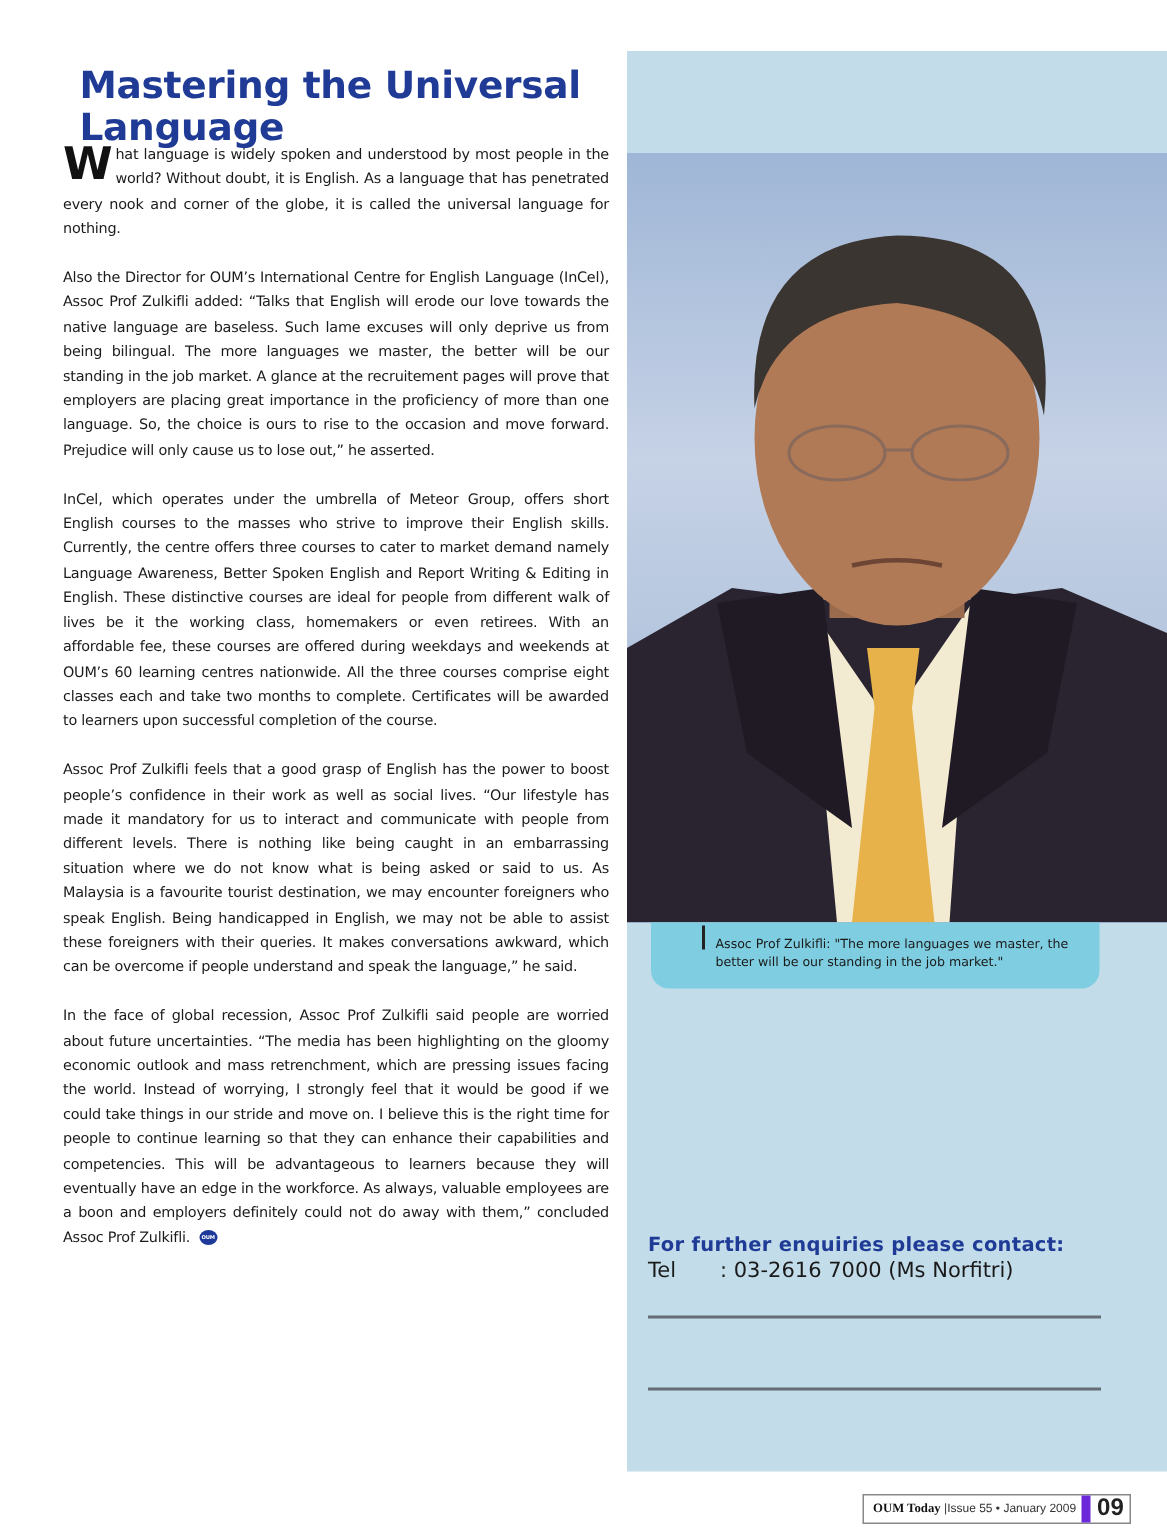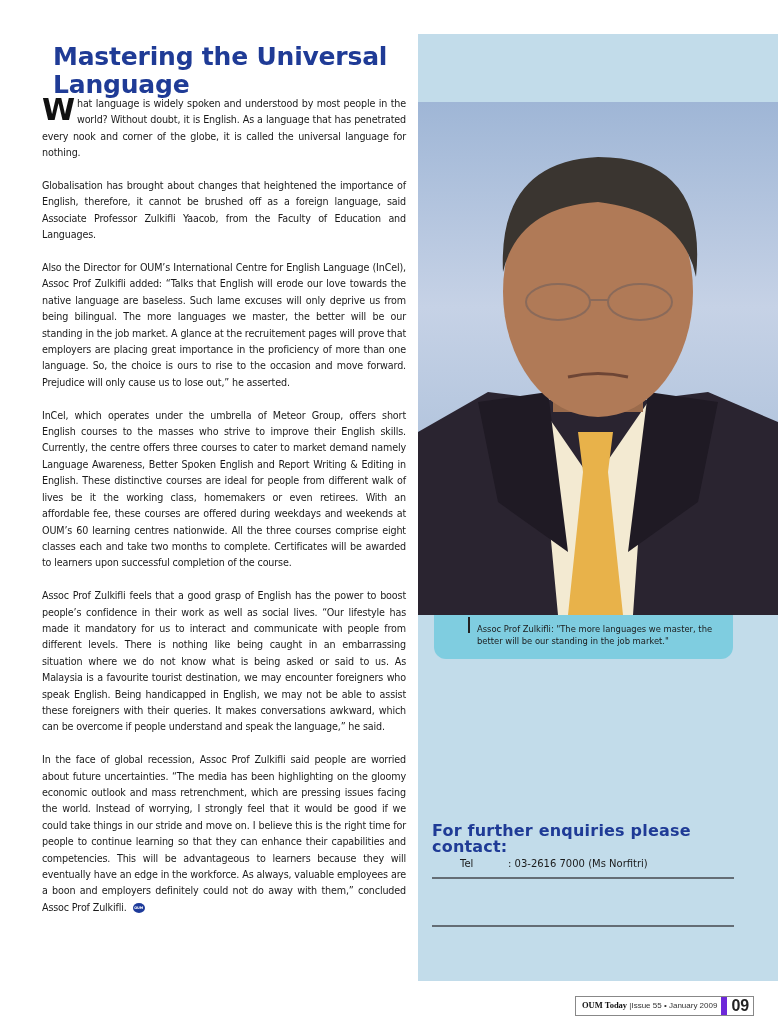--- a/index.html
+++ b/index.html
@@ -45,24 +45,24 @@
     }
     .caption-bar {
       position: absolute; left: 468px; top: 617px; width: 2px; height: 16px; background: #222;
     }
     .caption {
       position: absolute; left: 477px; top: 624px; width: 250px;
       font-size: 8.4px; line-height: 11.5px; color: #1a1a1a;
     }
     .info { position: absolute; left: 432px; width: 300px; }
     .info-heading {
-      font-weight: bold; font-size: 16px; color: #1f3b96; margin: 0; line-height: 16px;
+      font-weight: bold; font-size: 13px; color: #1f3b96; margin: 0; line-height: 16px;
       letter-spacing: 0.2px;
     }
-    .info-line { font-size: 10px; line-height: 17px; color: #1a1a1a; margin-left: 28px; }
+    .info-line { font-size: 14px; line-height: 17px; color: #1a1a1a; }
     .info-line .lbl { display: inline-block; width: 48px; }
     .divider {
       position: absolute; left: 432px; width: 302px; height: 2px; background: #646d75;
     }
     .footer {
       position: absolute; left: 575px; top: 996px; height: 18px;
       display: flex; border: 1px solid #888; font-size: 8px;
       font-family: "Liberation Sans", sans-serif;
     }
     .footer .pub {
@@ -76,21 +76,20 @@
   </style>
 </head>
 <body>
 
 <h1 class="title">Mastering the Universal Language</h1>
 
 <div class="article">
   <p>
     <span class="dropcap">W</span><span>hat language is widely spoken and understood by most people in the world? Without doubt, it is English. As a language that has penetrated every nook and corner of the globe, it is called the universal language for nothing.</span>
   </p>
-  <p>Globalisation has brought about changes that heightened the importance of English, therefore, it cannot be brushed off as a foreign language, said Associate Professor Zulkifli Yaacob, from the Faculty of Education and Languages.</p>
   <p>Also the Director for OUM’s International Centre for English Language (InCel), Assoc Prof Zulkifli added: “Talks that English will erode our love towards the native language are baseless. Such lame excuses will only deprive us from being bilingual. The more languages we master, the better will be our standing in the job market. A glance at the recruitement pages will prove that employers are placing great importance in the proficiency of more than one language. So, the choice is ours to rise to the occasion and move forward. Prejudice will only cause us to lose out,” he asserted.</p>
   <p>InCel, which operates under the umbrella of Meteor Group, offers short English courses to the masses who strive to improve their English skills. Currently, the centre offers three courses to cater to market demand namely Language Awareness, Better Spoken English and Report Writing &amp; Editing in English. These distinctive courses are ideal for people from different walk of lives be it the working class, homemakers or even retirees. With an affordable fee, these courses are offered during weekdays and weekends at OUM’s 60 learning centres nationwide. All the three courses comprise eight classes each and take two months to complete. Certificates will be awarded to learners upon successful completion of the course.</p>
   <p>Assoc Prof Zulkifli feels that a good grasp of English has the power to boost people’s confidence in their work as well as social lives. “Our lifestyle has made it mandatory for us to interact and communicate with people from different levels. There is nothing like being caught in an embarrassing situation where we do not know what is being asked or said to us. As Malaysia is a favourite tourist destination, we may encounter foreigners who speak English. Being handicapped in English, we may not be able to assist these foreigners with their queries. It makes conversations awkward, which can be overcome if people understand and speak the language,” he said.</p>
   <p><span>In the face of global recession, Assoc Prof Zulkifli said people are worried about future uncertainties. “The media has been highlighting on the gloomy economic outlook and mass retrenchment, which are pressing issues facing the world. Instead of worrying, I strongly feel that it would be good if we could take things in our stride and move on. I believe this is the right time for people to continue learning so that they can enhance their capabilities and competencies. This will be advantageous to learners because they will eventually have an edge in the workforce. As always, valuable employees are a boon and employers definitely could not do away with them,” concluded Assoc Prof Zulkifli.</span><span class="oum-logo">OUM</span></p>
 </div>
 
 <div class="panel"></div>
 
 <div class="photo" title="Portrait of Assoc Prof Zulkifli">
   <svg width="360" height="513" viewBox="0 0 360 513">

